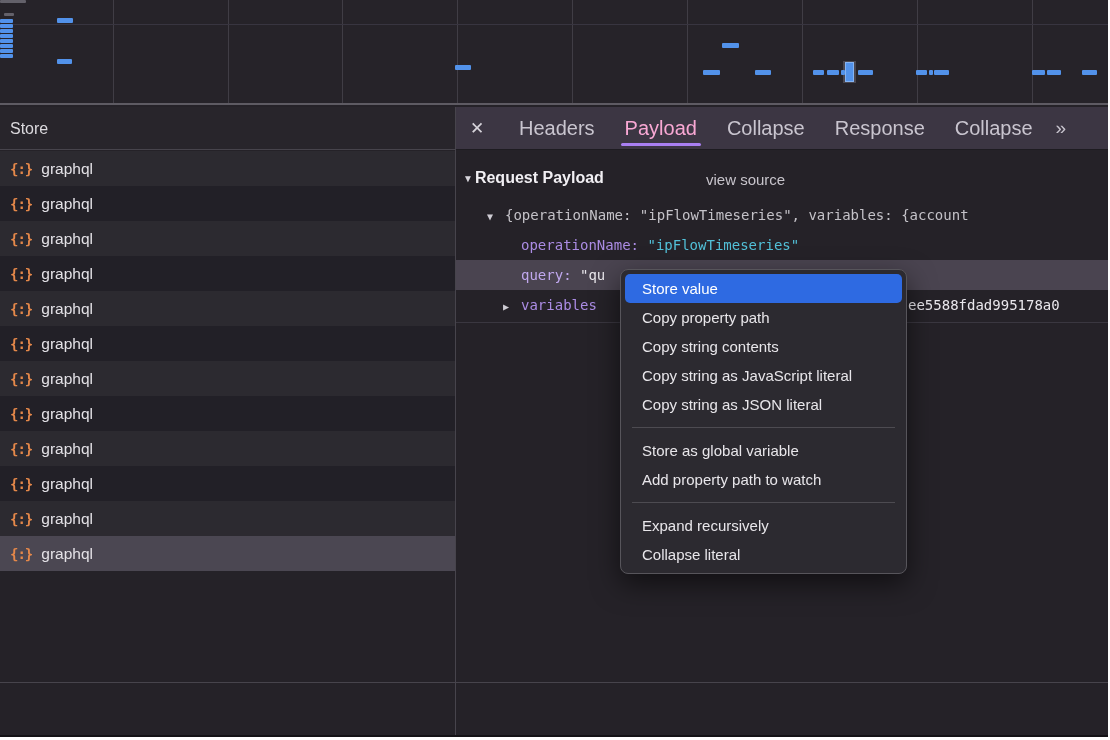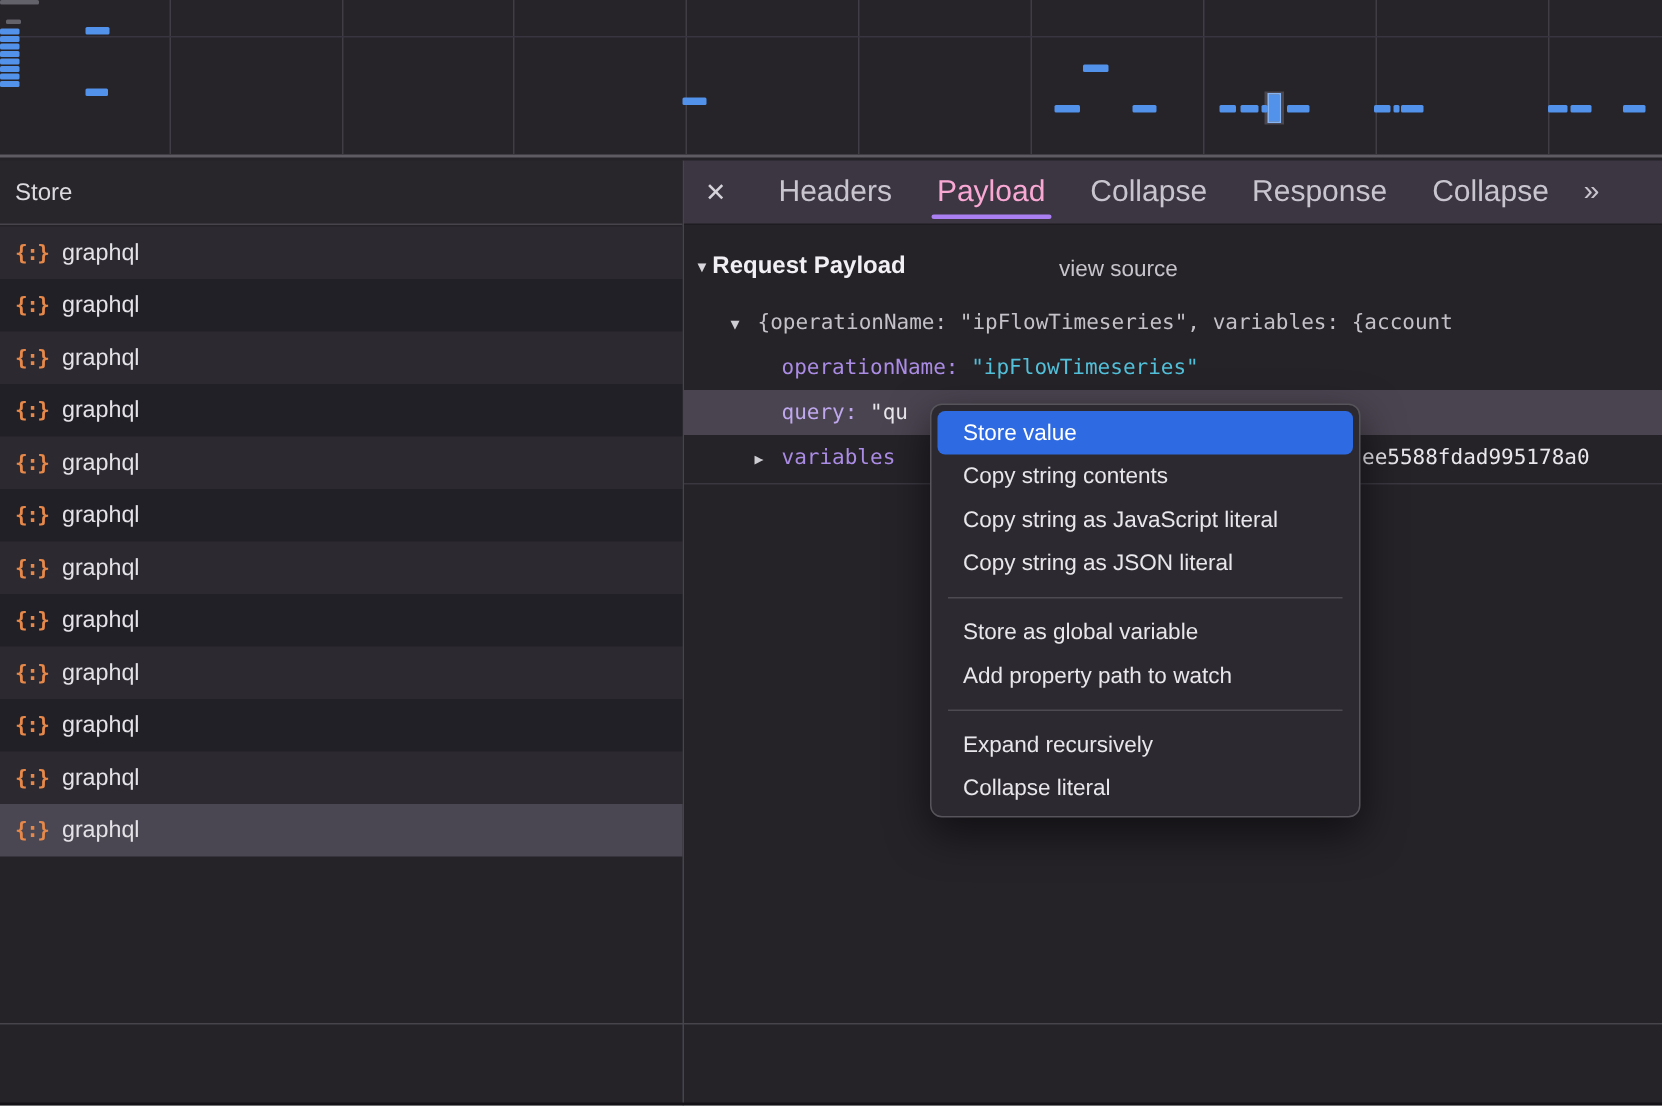--- a/index.html
+++ b/index.html
@@ -230,20 +230,21 @@
 
       <div class="section-sep"></div>
     </div>
   </div>
 
   <div class="footer-sep"></div>
   <div class="bottom-strip"></div>
 
   <div class="context-menu">
     <div class="menu-item highlighted">Store value</div>
+    <div class="menu-item">Copy property path</div>
     <div class="menu-item">Copy string contents</div>
     <div class="menu-item">Copy string as JavaScript literal</div>
     <div class="menu-item">Copy string as JSON literal</div>
     <div class="menu-sep"></div>
     <div class="menu-item">Store as global variable</div>
     <div class="menu-item">Add property path to watch</div>
     <div class="menu-sep"></div>
     <div class="menu-item">Expand recursively</div>
     <div class="menu-item">Collapse literal</div>
   </div>

